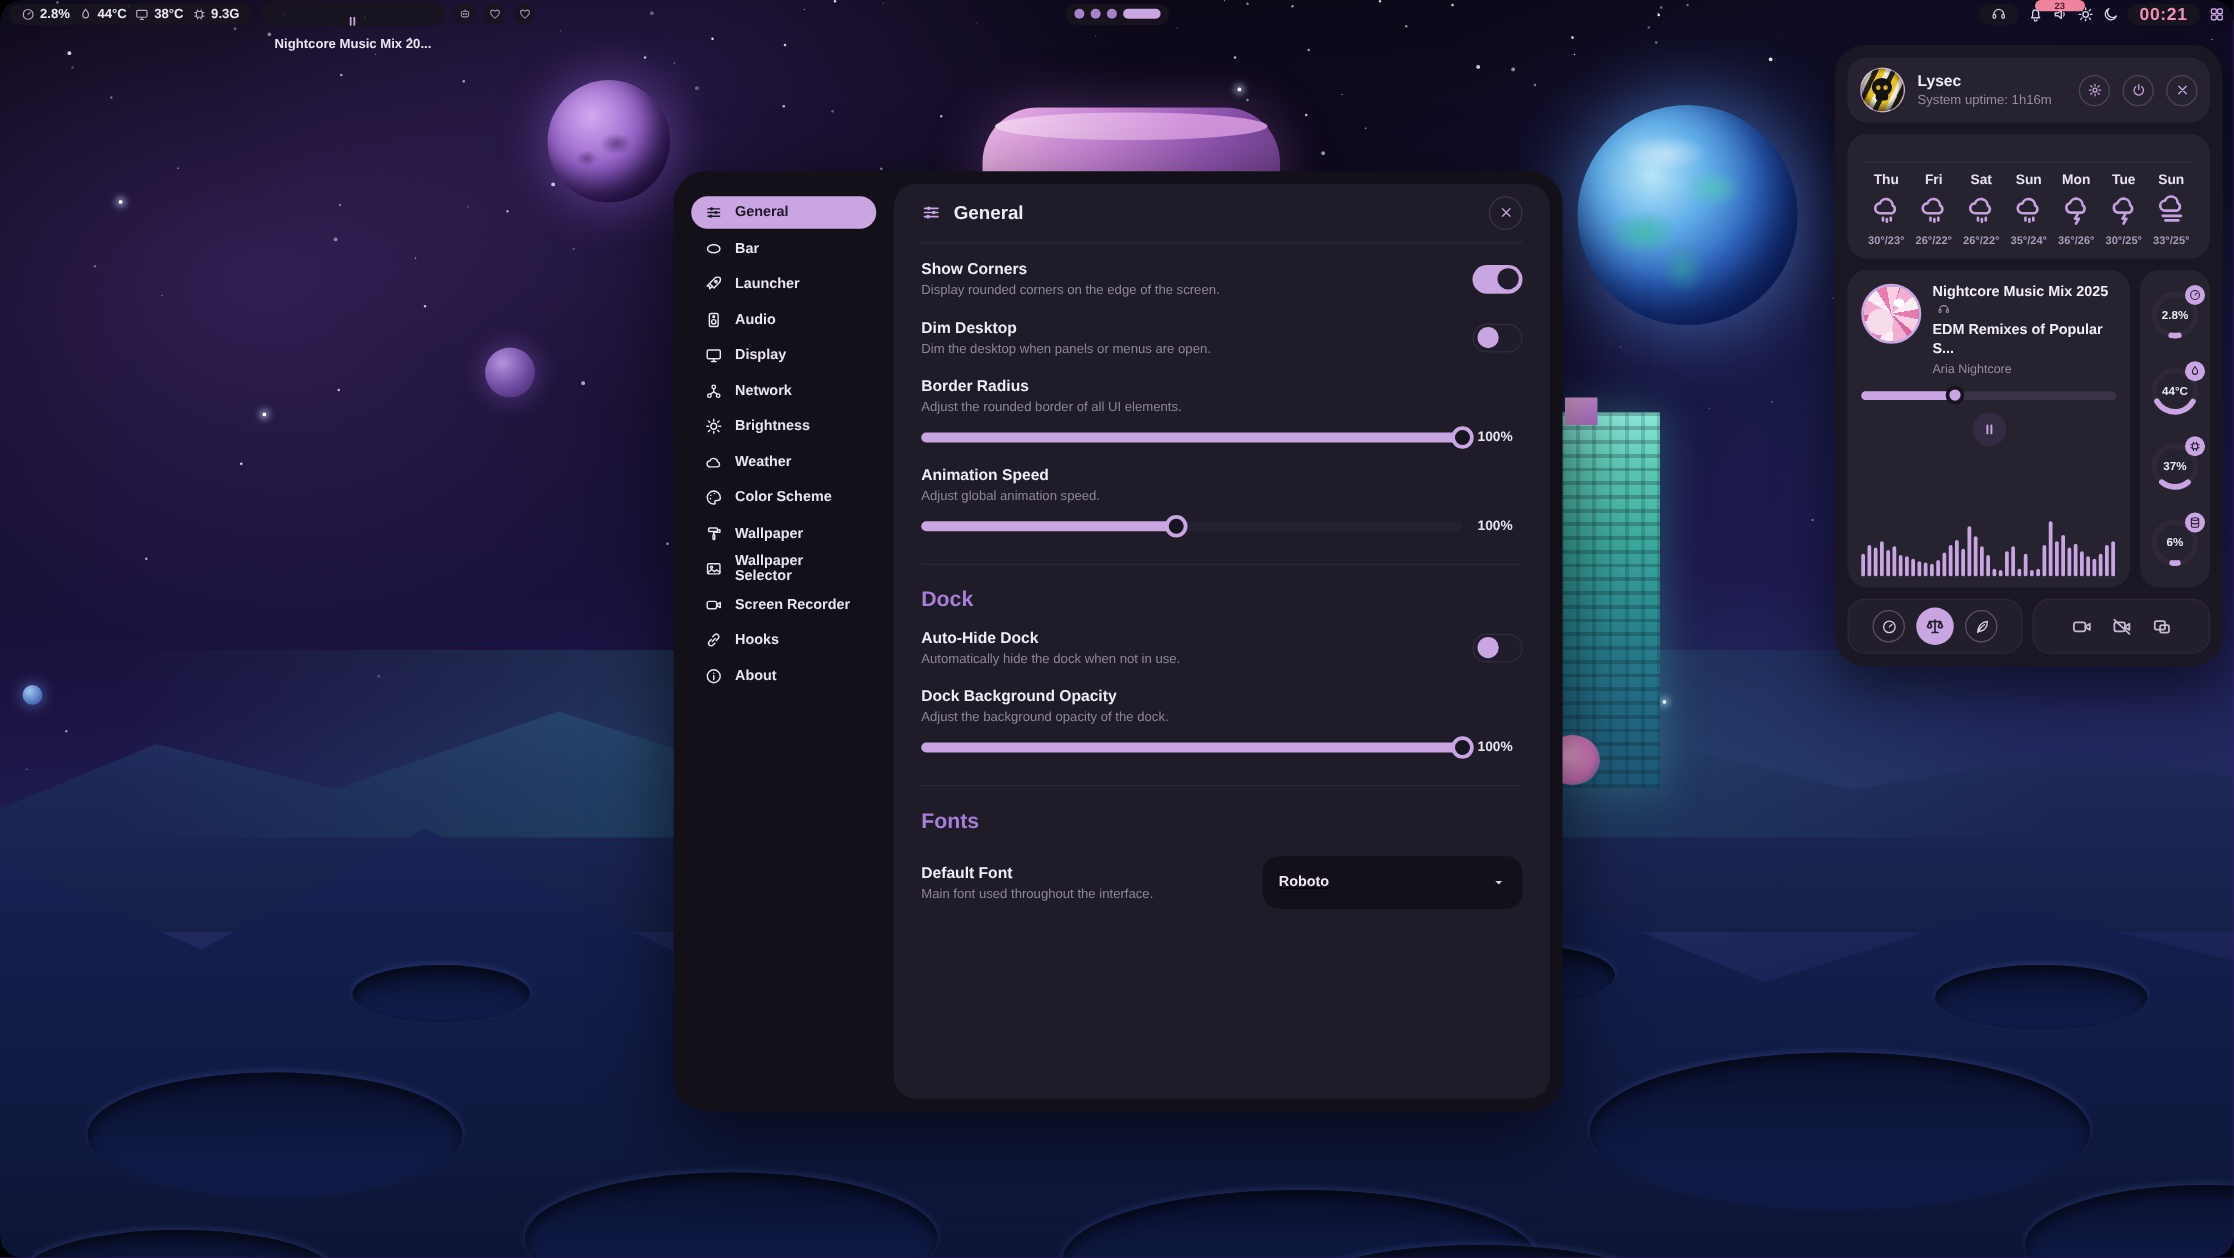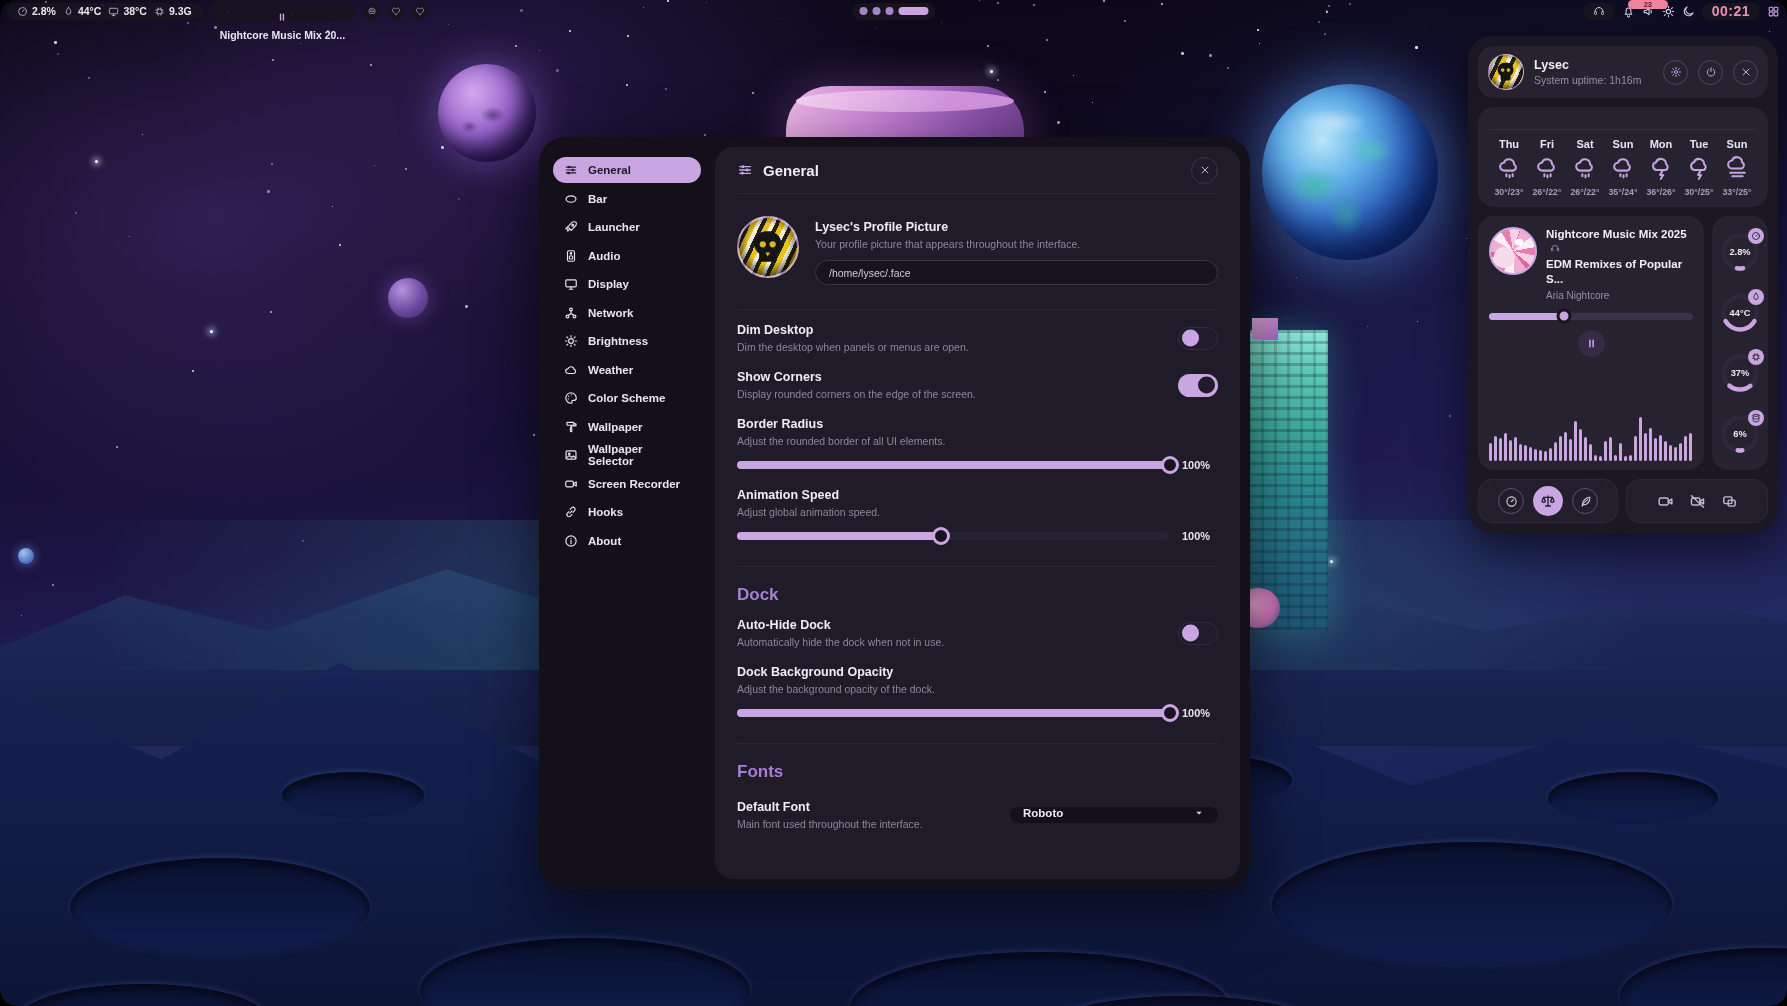--- a/index.html
+++ b/index.html
@@ -131,22 +131,22 @@
   .toggle.on .t-knob { right:3px; background:#211c2b; }
   .toggle.off { background:#211c2b; border:1px solid #322c40; }
   .toggle.off .t-knob { left:3px; background:#c9a5e2; }
   .t-knob { position:absolute; top:50%; transform:translateY(-50%); width:17px; height:17px; border-radius:50%; }
   .slider-line { display:flex; align-items:center; gap:12px; margin-top:12px; }
   .slider { flex:1; height:8px; border-radius:4px; background:#262131; position:relative; cursor:pointer; }
   .s-fill { height:100%; border-radius:4px; background:#c9a5e2; }
   .s-knob { position:absolute; top:50%; transform:translate(-50%,-50%); width:18px; height:18px;
     border-radius:50%; background:#17131f; border:3.5px solid #c9a5e2; }
   .s-val { width:36px; font-size:11px; font-weight:bold; color:#e7e2ef; }
-  .select { width:208px; height:16px; border-radius:13px; background:#141019; display:flex;
-    justify-content:space-between; padding:0 13px; cursor:pointer; flex:0 0 208px; }
+  .select { width:208px; height:42px; border-radius:13px; background:#141019; display:flex;
+    align-items:center; justify-content:space-between; padding:0 13px; cursor:pointer; flex:0 0 208px;text-decoration:underline; }
   .select span { font-size:11.5px; font-weight:bold; color:#eee9f4; }
   .select .ic { width:12px; height:12px; color:#d8d2e4; }
 
   
   .panel { position:absolute; left:1468px; top:36px; width:310px; height:497px; z-index:30;
     background:rgba(27,23,35,.97); border-radius:24px; box-shadow:0 16px 46px rgba(0,0,0,.55);
     padding:10px; display:flex; flex-direction:column; gap:9px; }
   .card { background:#272230; border-radius:16px; }
   .ph { height:52px; display:flex; align-items:center; gap:10px; padding:0 10px; }
   .ph .avatar { width:36px; height:36px; flex:0 0 36px; border-width:1.5px; }
@@ -693,54 +693,39 @@
         <div class="close-btn">
           <span class="ic">
               <svg viewBox="0 0 24 24" fill="none" stroke="currentColor" stroke-width="2" stroke-linecap="round" stroke-linejoin="round">
                 <path d="M6 6l12 12M18 6L6 18"></path>
               </svg>
             </span>
         </div>
       </div>
       <div class="divider"></div>
 
-      <div class="profile-row">
-        <div class="avatar">
-          <svg viewBox="0 0 24 24">
-              <path fill="#141412" d="M12 2.5c-4.7 0-8.3 3.4-8.3 7.7 0 2.5 1.3 4.6 3.1 6v3a2 2 0 0 0 2 2h6.4a2 2 0 0 0 2-2v-3c1.8-1.4 3.1-3.5 3.1-6 0-4.3-3.6-7.7-8.3-7.7z"></path>
-              <circle cx="9" cy="10.5" r="1.9" fill="#d8b81e"></circle>
-              <circle cx="15" cy="10.5" r="1.9" fill="#d8b81e"></circle>
-              <path fill="#d8b81e" d="M10.6 15.5h2.8L12 18z"></path>
-            </svg>
-        </div>
-        <div class="profile-text">
-          <div class="p-head">Lysec's Profile Picture</div>
-          <div class="p-desc">Your profile picture that appears throughout the interface.</div>
-          <input class="p-input" readonly="" value="/home/lysec/.face" style="">
-        </div>
-      </div>
 
       <div class="divider"></div>
+
+      <div class="row row-flex">
+        <div>
+          <div class="lbl">Show Corners</div>
+          <div class="dsc">Display rounded corners on the edge of the screen.</div>
+        </div>
+        <div class="toggle on">
+            <span class="t-knob"></span>
+          </div>
+      </div>
 
       <div class="row row-flex">
         <div>
           <div class="lbl">Dim Desktop</div>
           <div class="dsc">Dim the desktop when panels or menus are open.</div>
         </div>
         <div class="toggle off">
-            <span class="t-knob"></span>
-          </div>
-      </div>
-
-      <div class="row row-flex">
-        <div>
-          <div class="lbl">Show Corners</div>
-          <div class="dsc">Display rounded corners on the edge of the screen.</div>
-        </div>
-        <div class="toggle on">
             <span class="t-knob"></span>
           </div>
       </div>
 
       <div class="row">
         <div class="lbl">Border Radius</div>
         <div class="dsc">Adjust the rounded border of all UI elements.</div>
         <div class="slider-line">
           <div class="slider">
             <div class="s-fill" style="width: 100%;"></div>

